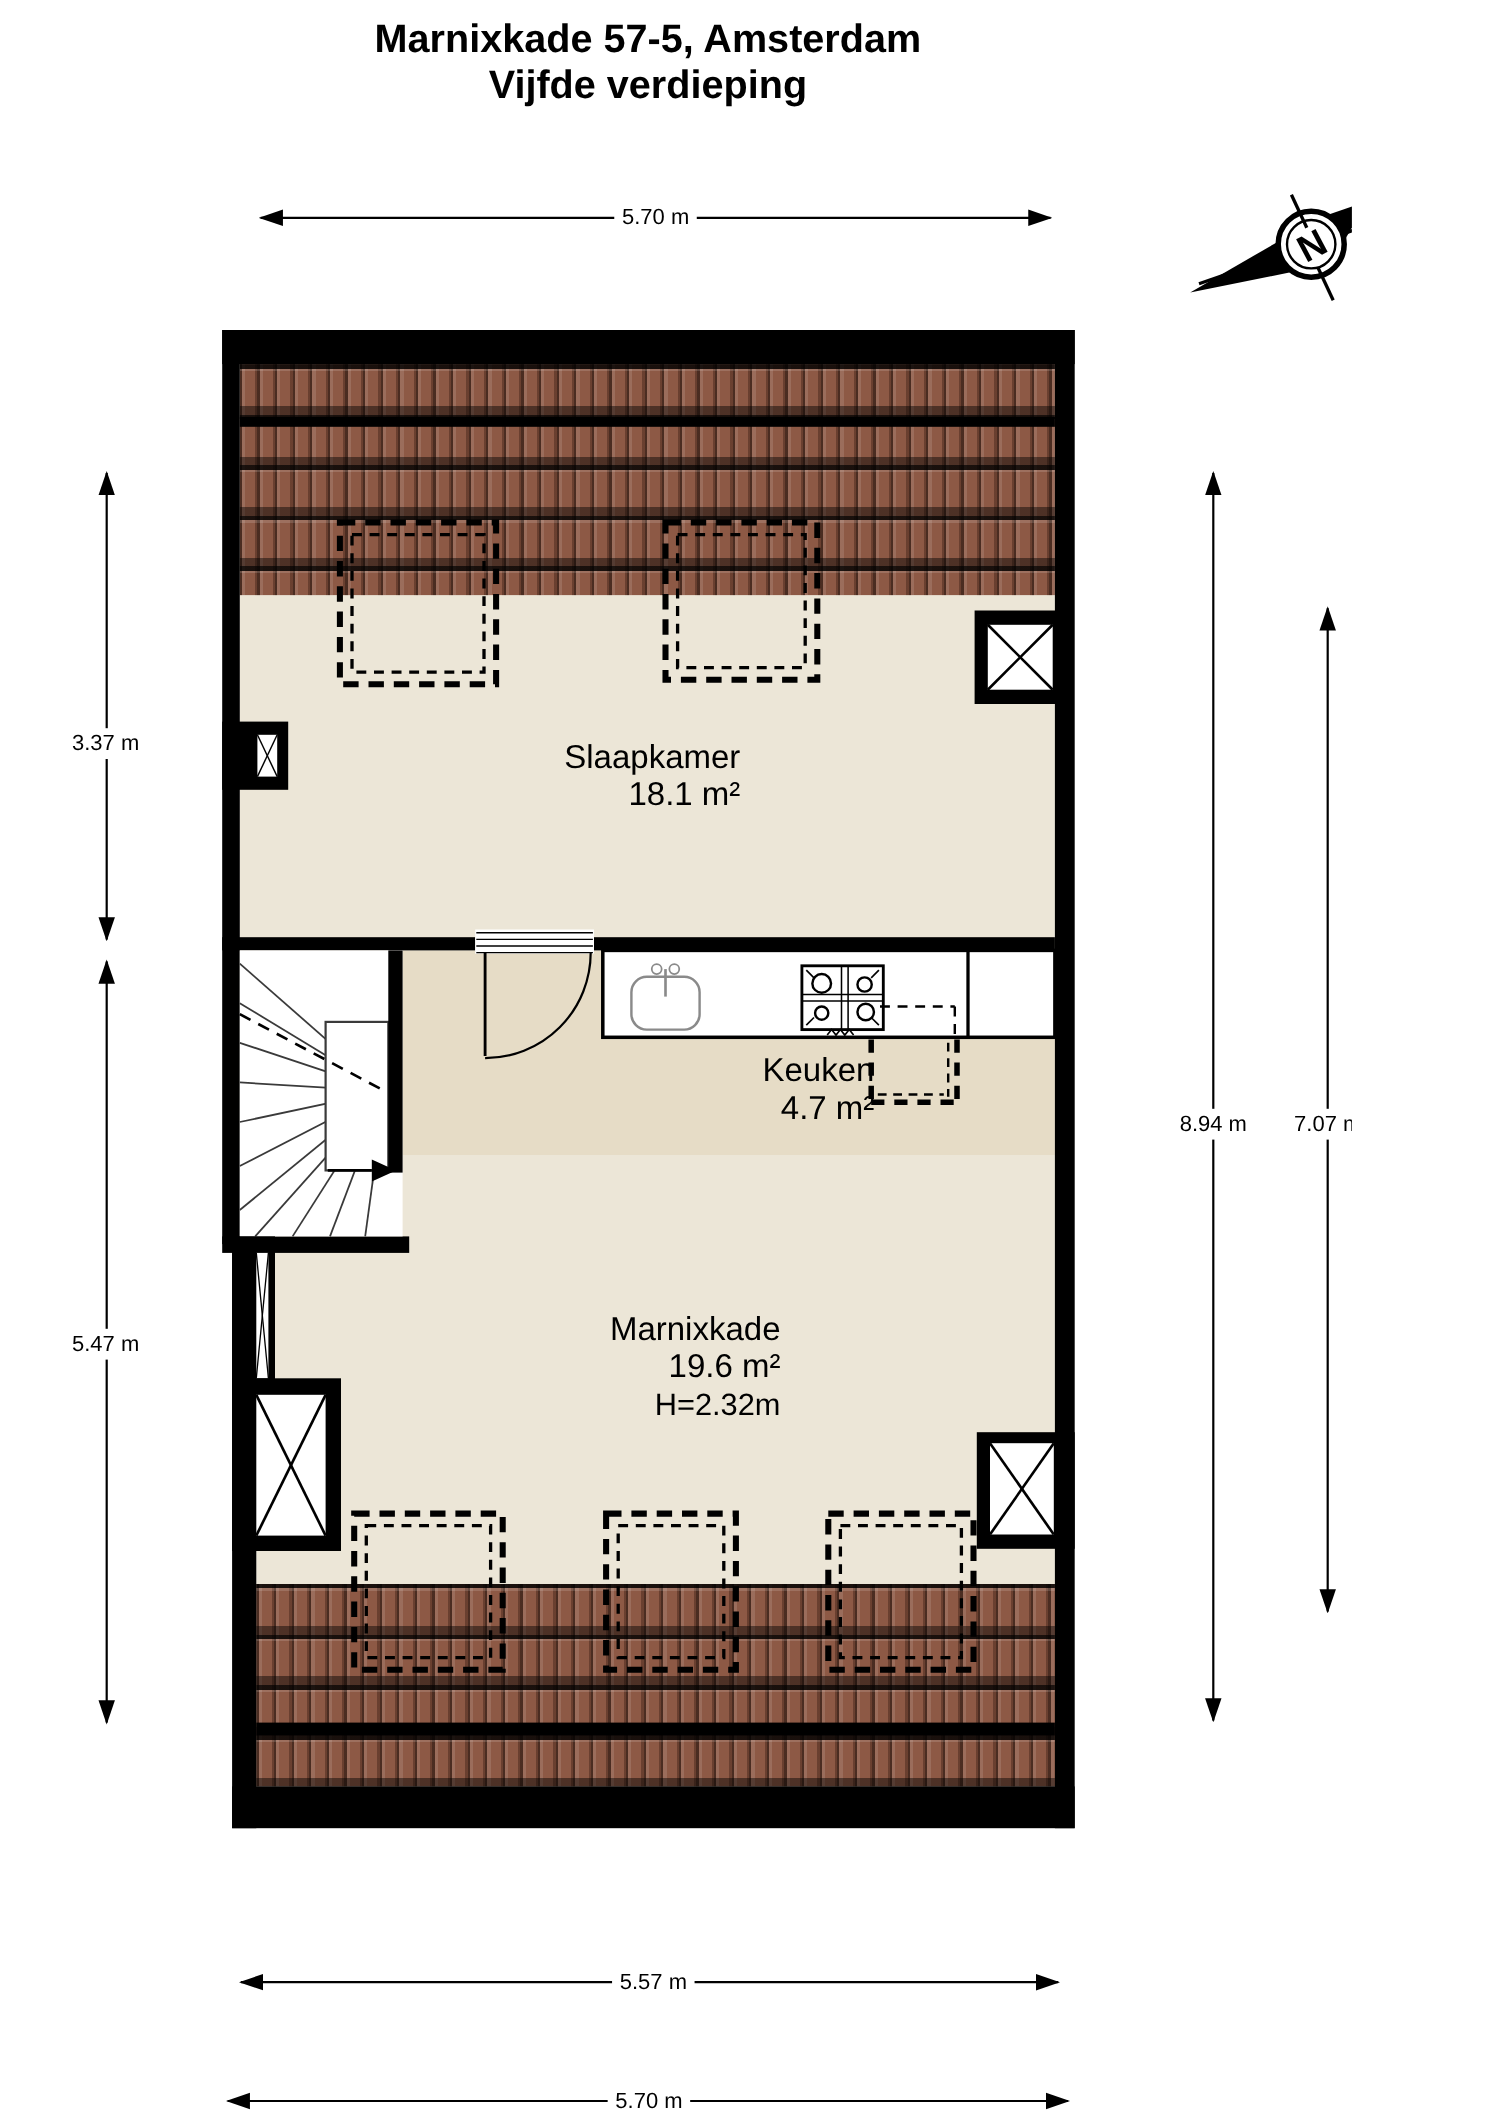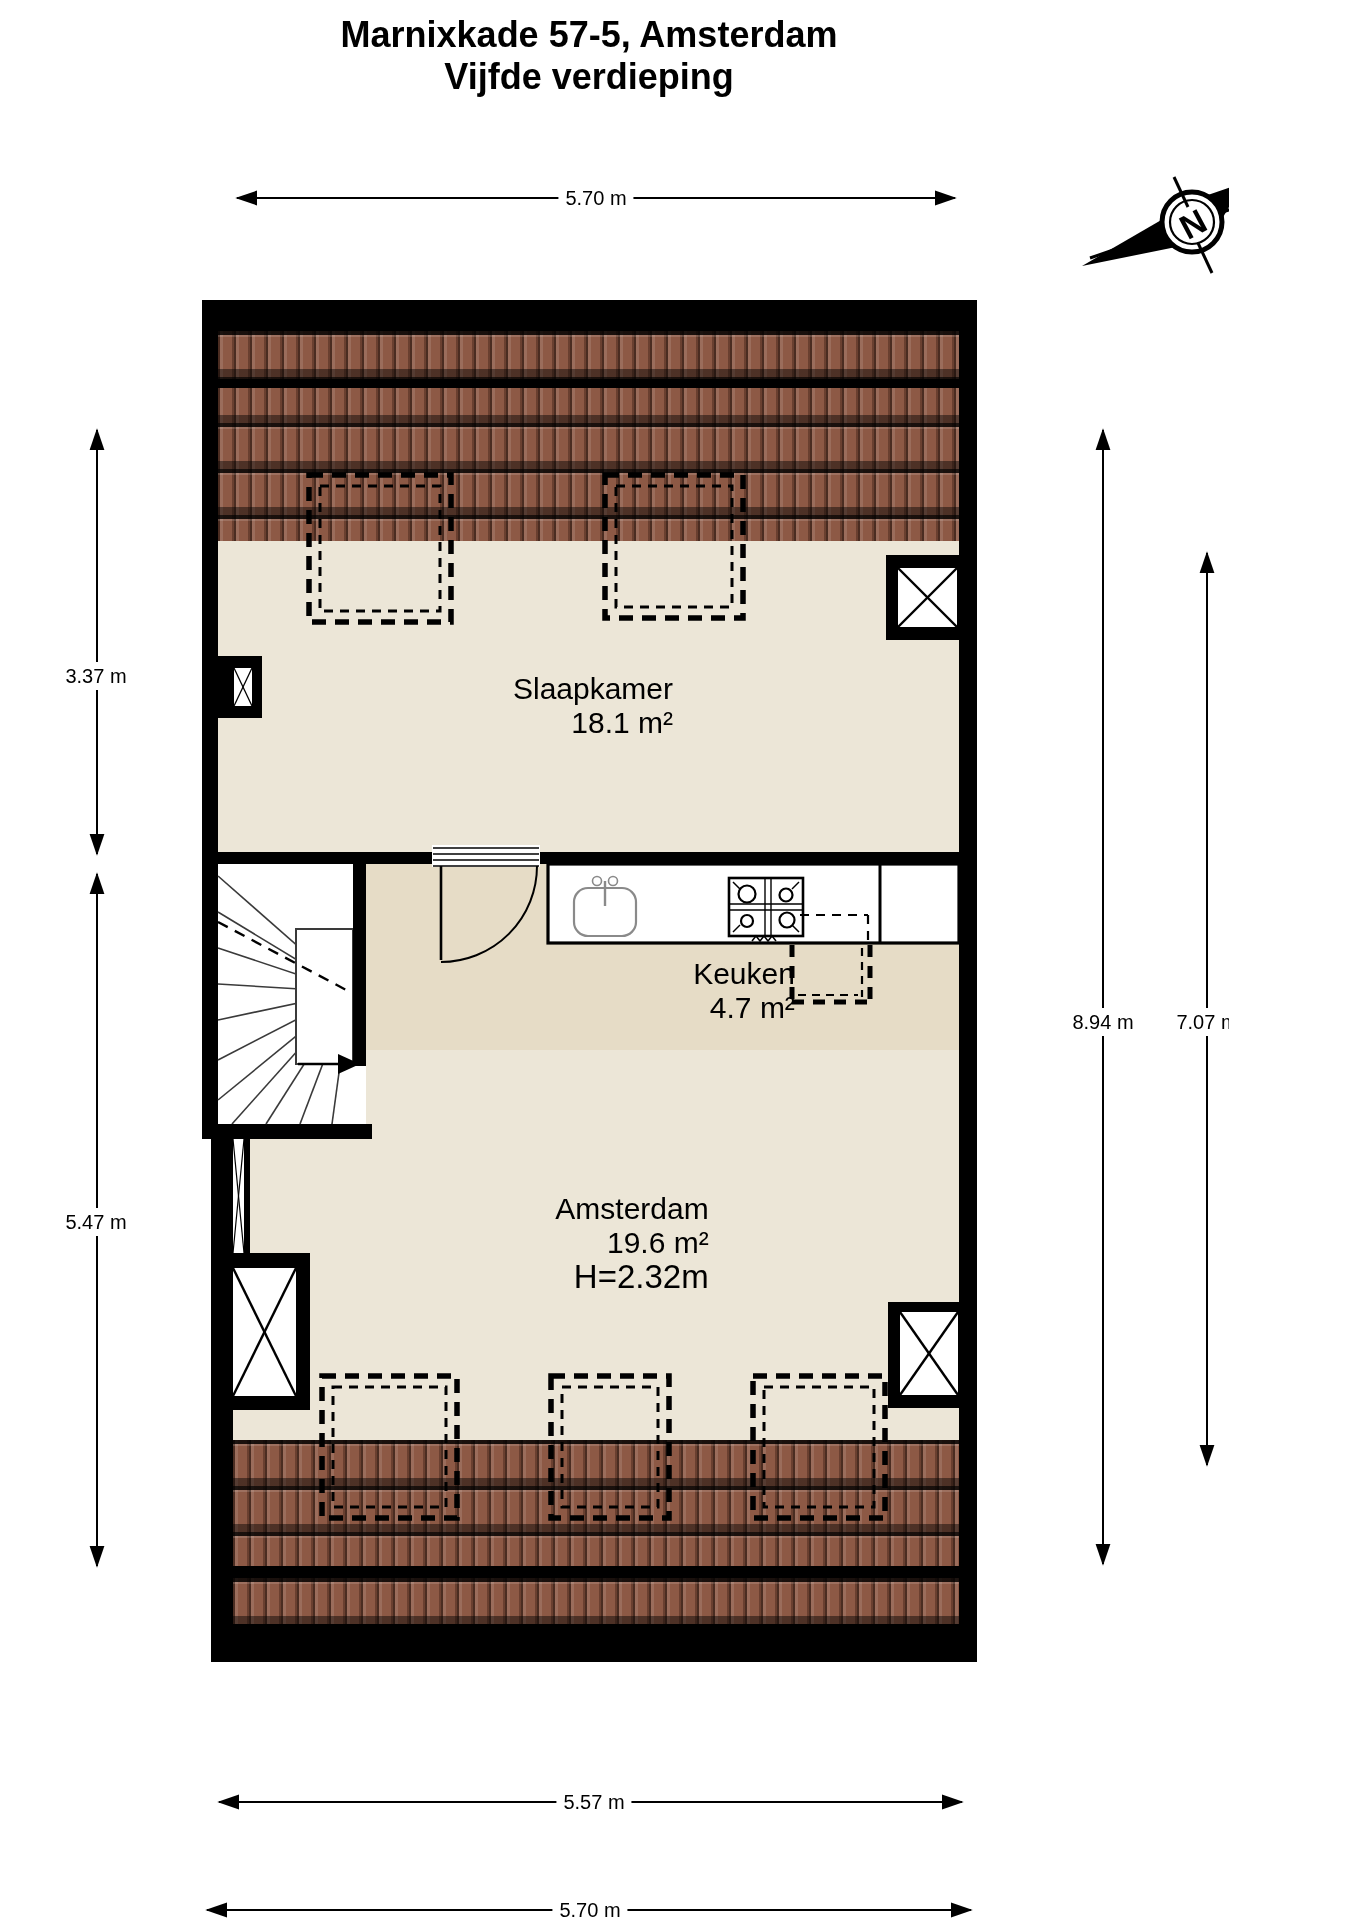--- a/index.html
+++ b/index.html
@@ -208,23 +208,23 @@
 
   <div class="roomlabel" style="left:593px;top:706px;">
     <div>Slaapkamer</div>
     <div>18.1 m²</div>
   </div>
   <div class="roomlabel" style="left:744px;top:991px;">
     <div>Keuken</div>
     <div>4.7 m²</div>
   </div>
   <div class="roomlabel" style="left:632px;top:1243px;">
-    <div>Amsterdam</div>
+    <div>Marnixkade</div>
     <div>19.6 m²</div>
-    <div style="font-size:33px;">H=2.32m</div>
+    <div style="font-size:28px;">H=2.32m</div>
   </div>
 
   <div class="dim" style="left:596px;top:198px;">5.70 m</div>
   <div class="dim" style="left:96px;top:676px;">3.37 m</div>
   <div class="dim" style="left:96px;top:1222px;">5.47 m</div>
   <div class="dim" style="left:1103px;top:1022px;">8.94 m</div>
   <div class="dim" style="left:1207px;top:1022px;">7.07 m</div>
   <div class="dim" style="left:594px;top:1802px;">5.57 m</div>
   <div class="dim" style="left:590px;top:1910px;">5.70 m</div>
 

